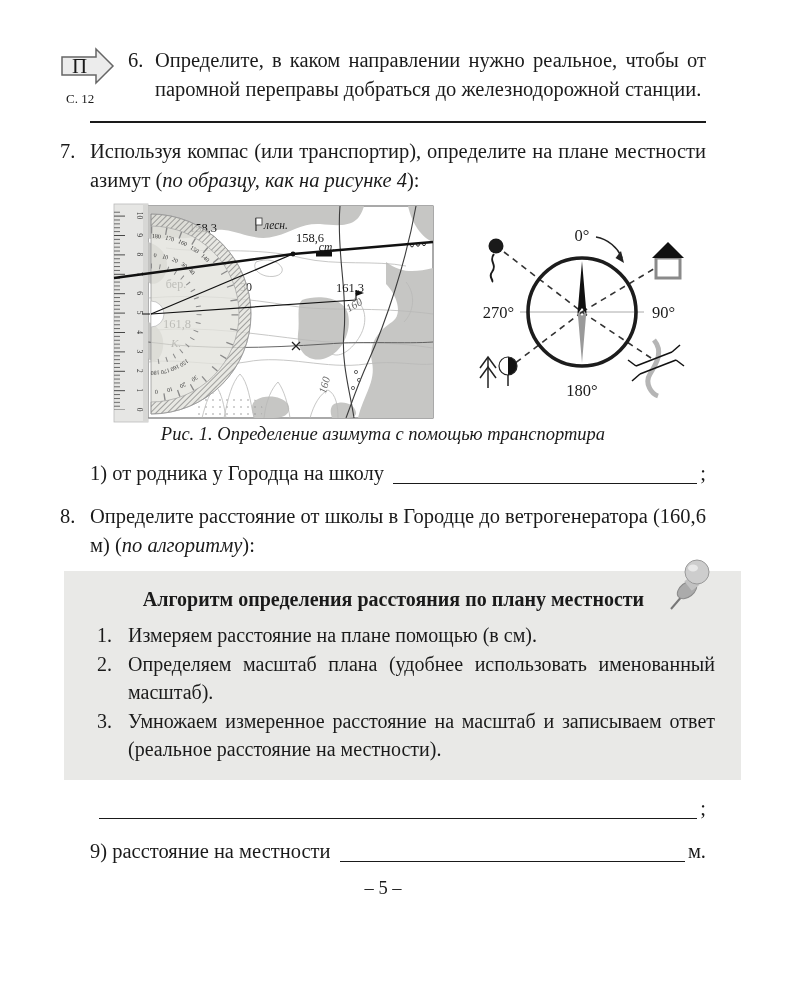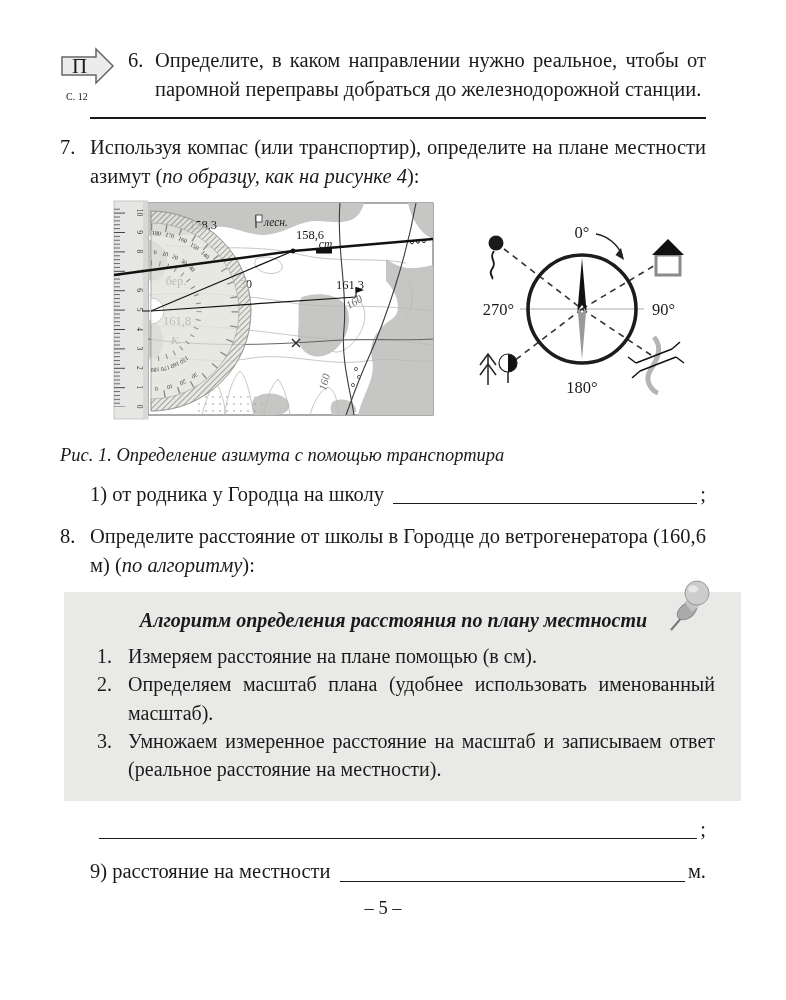--- a/index.html
+++ b/index.html
@@ -1,40 +1,40 @@
 <!DOCTYPE html>
 <html><head>
 <meta charset="utf-8">
 <style>
   html,body{margin:0;padding:0;background:#fff;}
   body{width:786px;height:1000px;font-family:"Liberation Serif","DejaVu Serif",serif;color:#1a1a1a;}
   .page{box-sizing:border-box;width:786px;height:1000px;padding:46px 80px 0 60px;position:relative;overflow:hidden;}
 
   .q6-row{display:flex;}
   .marker{width:68px;flex:none;text-align:left;}
-  .marker .pref{font-size:10px;margin-top:1px;margin-left:6px;}
+  .marker .pref{font-size:13px;margin-top:1px;margin-left:6px;}
   .qnum{flex:none;font-size:20.5px;line-height:1.4;}
   .q6-row .qnum{width:27px;}
   .qtext{font-size:20.5px;line-height:1.4;text-align:justify;}
 
   .sep{height:2px;background:#1a1a1a;margin:14px 0 0 30px;}
 
   .question{display:flex;margin-top:14px;}
   .question .qnum{width:30px;}
 
   .figure-row{display:flex;align-items:center;gap:22px;margin:8px -40px 0 46px;}
-  .caption{text-align:left;font-style:italic;font-size:18.5px;margin-top:24px;}
+  .caption{text-align:center;font-style:italic;font-size:18.5px;margin-top:0;}
 
   .blank-row{display:flex;align-items:flex-end;margin:15px 0 0 30px;font-size:20.5px;line-height:1.35;text-align:center;}
   .blank-label{white-space:nowrap;}
   .fill{flex:1;border-bottom:1.4px solid #1a1a1a;margin:0 3px 4px 9px;height:2px;}
   .blank-suffix{white-space:nowrap;}
 
   .algo{position:relative;background:#e9e9e7;margin:12px -35px 0 4px;padding:15px 26px 17px 28px;}
-  .algo-title{text-align:center;font-weight:bold;font-size:20px;margin:2px 30px 10px 10px;font-style:italic;}
+  .algo-title{text-align:center;font-weight:bold;font-size:20px;margin:2px 30px 10px 10px;}
   .step{display:flex;font-size:20px;line-height:1.42;}
   .step .snum{flex:none;width:31px;padding-left:5px;}
   .step .stext{text-align:justify;}
   .pin{position:absolute;top:-14px;right:26px;}
 
   .pagenum{text-align:center;font-size:18.5px;margin-top:12px;}
   svg text{font-family:"Liberation Serif","DejaVu Serif",serif;}
 </style>
 </head>
 <body>

